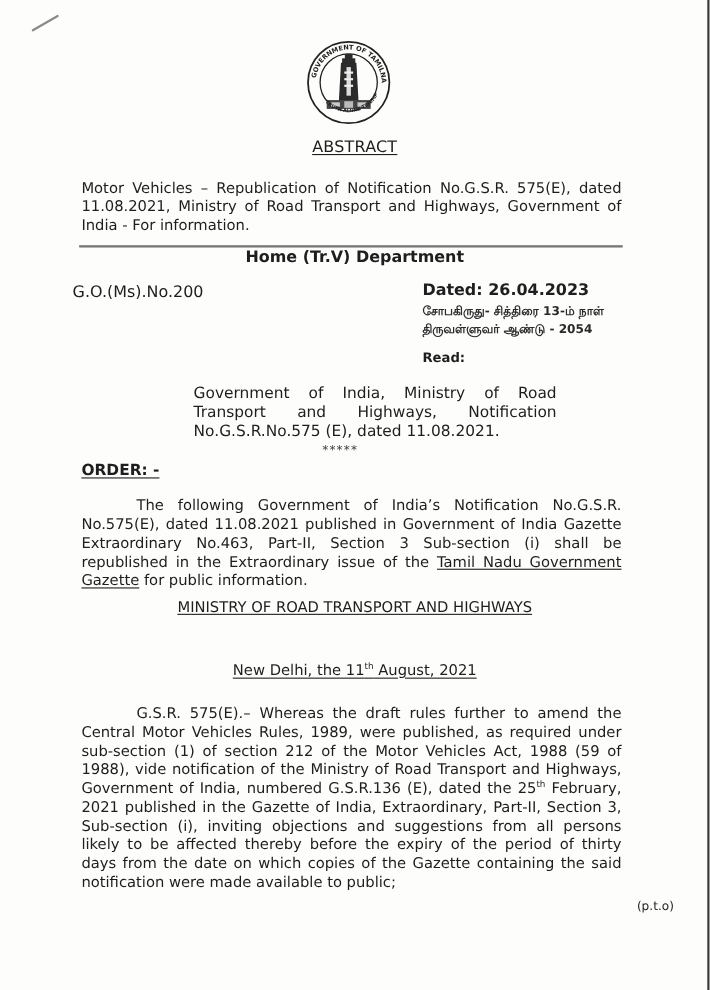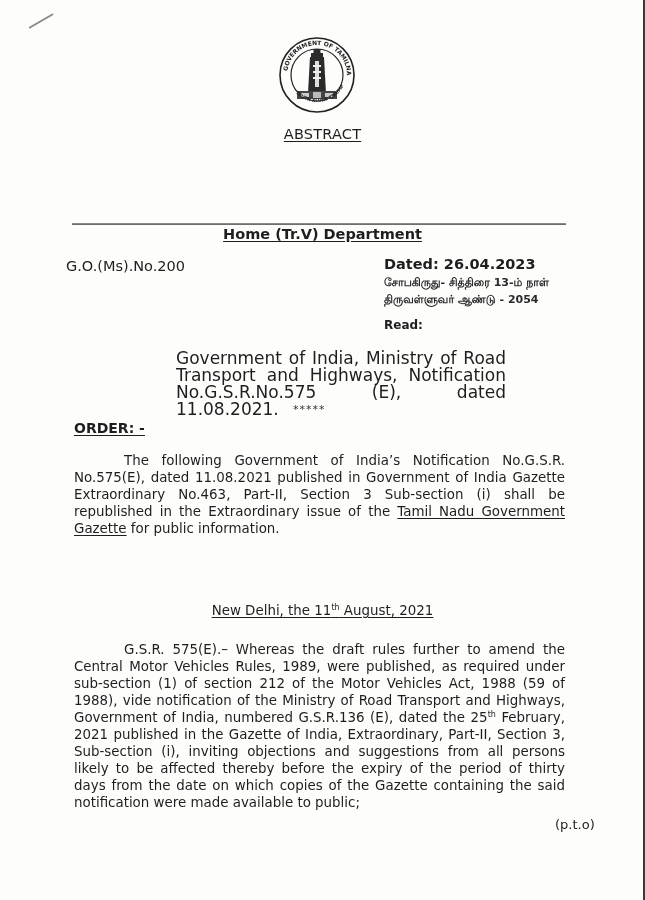--- a/index.html
+++ b/index.html
@@ -69,21 +69,20 @@
       width: 494px; height: 1px;
       background: #6e6e6e;
       border-top: 1px solid #8a8a8a;
     }
     .dept {
       left: 0; width: 645px;
       top: 226px;
       text-align: center;
       font-weight: bold;
       font-size: 14.5px;
-      text-decoration: underline;
       text-underline-offset: 2px;
     }
     .go-number {
       left: 66px; top: 258px;
       font-weight: normal;
       font-size: 14.5px;
     }
     .dated {
       left: 384px; top: 256px;
       font-weight: bold;
@@ -98,21 +97,21 @@
     .tamil1 { top: 276px; }
     .tamil2 { top: 293px; }
     .read-label {
       left: 384px; top: 318px;
       font-weight: bold;
       font-size: 12px;
     }
     .reference {
       left: 176px; top: 350px;
       width: 330px;
-      font-size: 17px;
+      font-size: 14px;
       line-height: 17px;
       text-align: justify;
       text-align-last: left;
     }
     .stars {
       left: 293px; top: 403px;
       font-size: 11px;
       letter-spacing: 1px;
       color: #333;
     }
@@ -146,22 +145,22 @@
       font-size: 8px;
       vertical-align: super;
       line-height: 0;
     }
     .gsr-para {
       left: 74px; top: 641px;
       width: 491px;
       text-indent: 50px;
     }
     .pto {
-      left: 555px; top: 817px;
-      font-size: 13px;
+      left: 579px; top: 817px;
+      font-size: 11px;
     }
   </style>
 </head>
 <body>
 
 <div class="page">
 
   <div class="pen-mark"></div>
 
   <div class="emblem">
@@ -186,20 +185,21 @@
         <path id="arcTop" d="M10 40 A30 30 0 0 1 70 40" fill="none"></path>
         <text><textPath href="#arcTop" startOffset="4%">GOVERNMENT OF TAMILNADU</textPath></text>
         <path id="arcBot" d="M14 52 A30 30 0 0 0 66 52" fill="none"></path>
         <text font-size="4.5"><textPath href="#arcBot" startOffset="12%">TRUTH ALONE TRIUMPHS</textPath></text>
       </g>
     </svg>
   </div>
 
   <div class="abs abstract-title">ABSTRACT</div>
 
+  <div class="abs justify-block subject">Motor Vehicles – Republication of Notification No.G.S.R. 575(E), dated 11.08.2021, Ministry of Road Transport and Highways, Government of India - For information.</div>
 
   <div class="abs rule"></div>
 
   <div class="abs dept">Home (Tr.V) Department</div>
 
   <div class="abs go-number">G.O.(Ms).No.200</div>
 
   <div class="abs dated">Dated: 26.04.2023</div>
   <div class="abs tamil-line tamil1">சோபகிருது- சித்திரை 13-ம் நாள்</div>
   <div class="abs tamil-line tamil2">திருவள்ளுவர் ஆண்டு - 2054</div>
@@ -207,20 +207,21 @@
   <div class="abs read-label">Read:</div>
 
   <div class="abs reference">Government of India, Ministry of Road Transport and Highways, Notification No.G.S.R.No.575 (E), dated 11.08.2021.</div>
 
   <div class="abs stars">*****</div>
 
   <div class="abs order-label">ORDER: -</div>
 
   <div class="abs justify-block order-para"><span>The following Government of India’s Notification No.G.S.R. No.575(E), dated 11.08.2021 published in Government of India Gazette Extraordinary No.463, Part-II, Section 3 Sub-section (i) shall be republished in the Extraordinary issue of the </span><span class="u">Tamil Nadu Government Gazette</span><span> for public  information.</span></div>
 
+  <div class="abs centered ministry">MINISTRY OF ROAD TRANSPORT AND HIGHWAYS</div>
 
 
   <div class="abs centered newdelhi"><span>New Delhi, the 11</span><sup>th</sup><span> August, 2021</span></div>
 
   <div class="abs justify-block gsr-para"><span>G.S.R. 575(E).– Whereas the draft rules further to amend the Central Motor Vehicles Rules, 1989, were published, as required under sub-section (1) of section 212 of the Motor Vehicles Act, 1988 (59 of 1988), vide notification of the Ministry of Road Transport and Highways, Government of India, numbered G.S.R.136 (E), dated  the 25</span><sup>th</sup><span> February, 2021 published in the Gazette of India, Extraordinary, Part-II, Section 3, Sub-section (i), inviting objections and suggestions from all persons likely to be affected thereby before the expiry of the period of thirty days from the date on which copies of the Gazette containing the said  notification were made available to public;</span></div>
 
   <div class="abs pto">(p.t.o)</div>
 
   <div class="right-edge"></div>
 </div>

